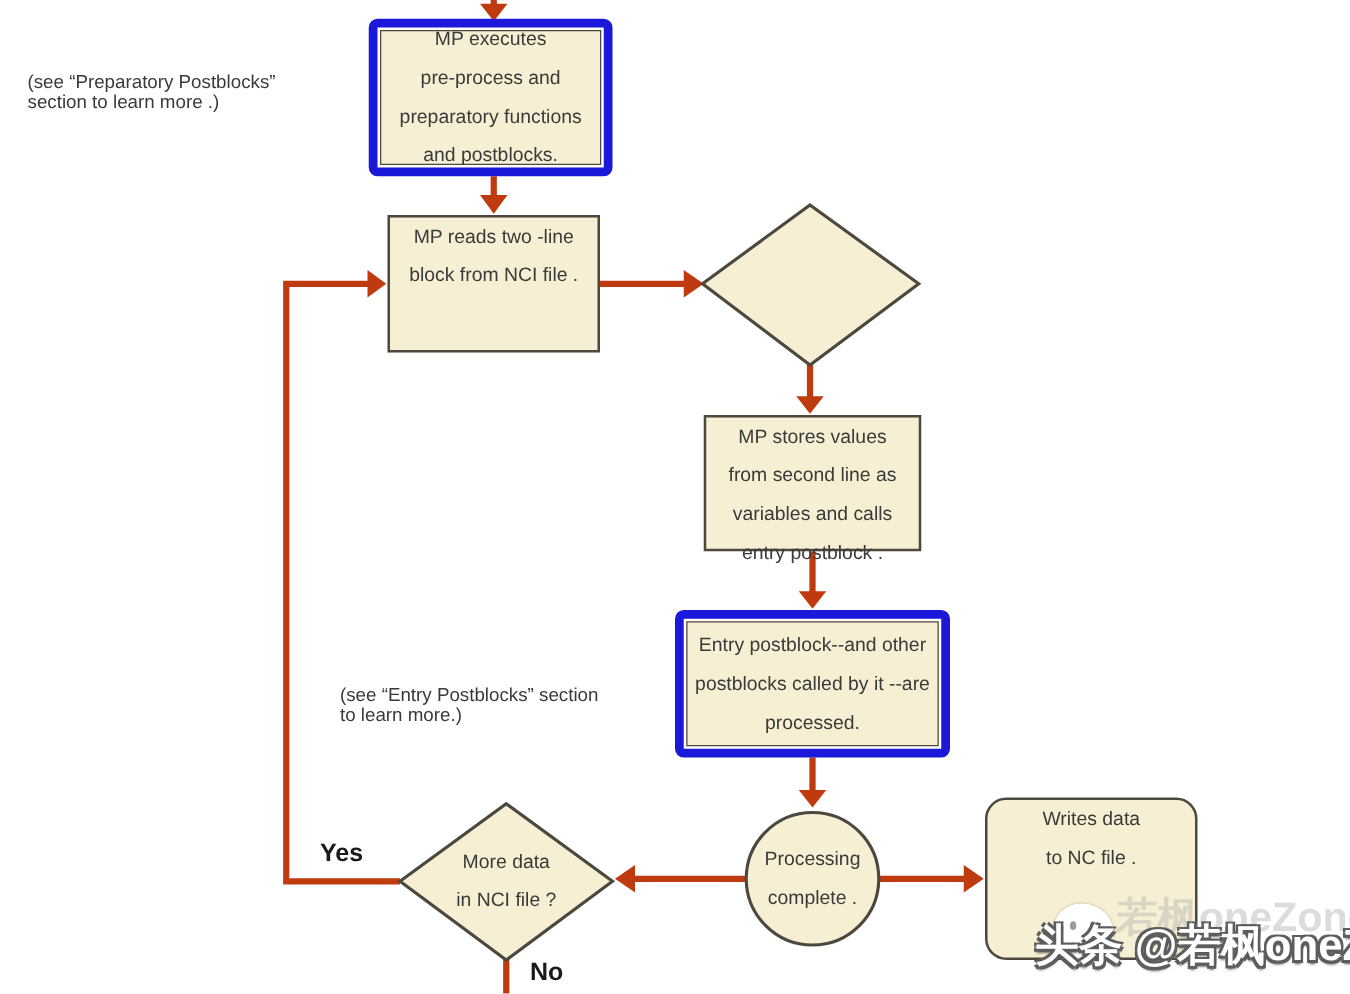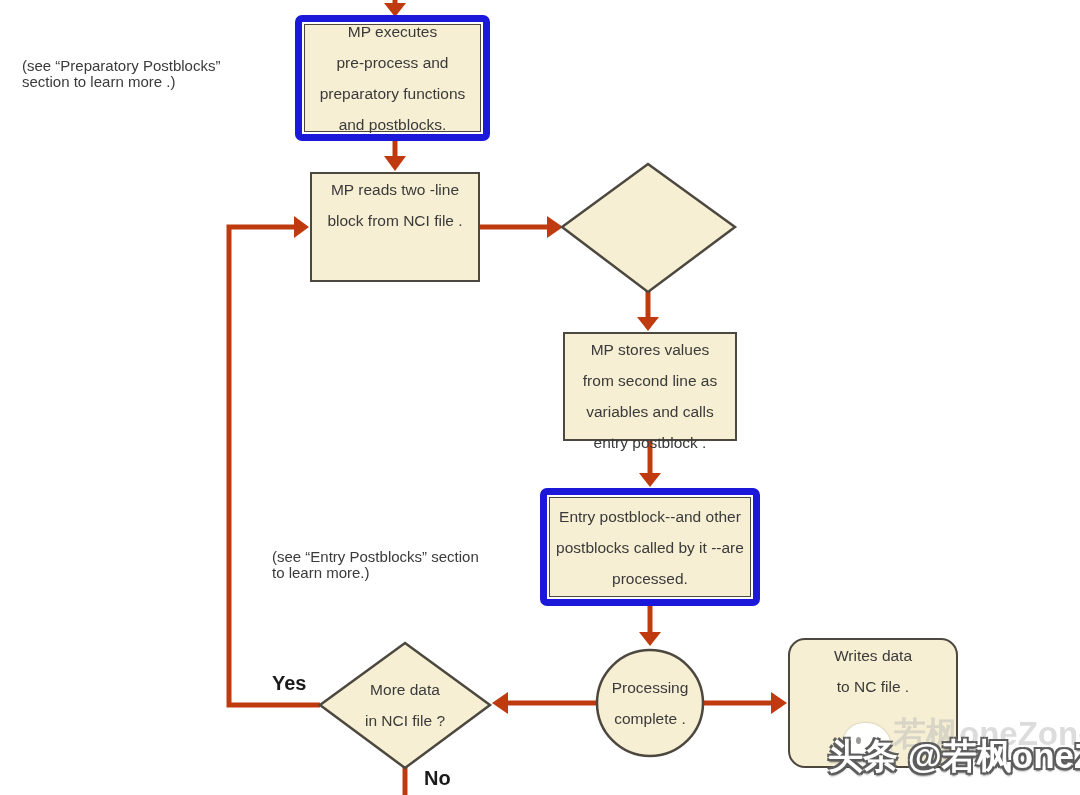--- a/index.html
+++ b/index.html
@@ -166,21 +166,21 @@
   <div class="node plainbox" style="left:788px; top:638px; width:170px; height:130px;border-radius:17px;">
     <div class="node-text">Writes data
 to NC file .</div>
   </div>
 
   <div class="shape-label" style="left:330px; top:674px; width:150px; height:62px;align-items:center;">
     <div class="node-text">More data
 in NCI file ?</div>
   </div>
 
-  <div class="edge-label" style="left:256px; top:672px;margin-left:16px;">Yes</div>
+  <div class="edge-label" style="left:256px; top:672px;">Yes</div>
   <div class="edge-label" style="left:424px; top:767px;">No</div>
 
   <div id="watermark-ghost">若枫oneZone</div>
   <div id="watermark-mascot">
     <span class="eye l"></span>
     <span class="eye r"></span>
   </div>
   <div id="watermark-text">头条 @若枫oneZone</div>
 
 </div>

